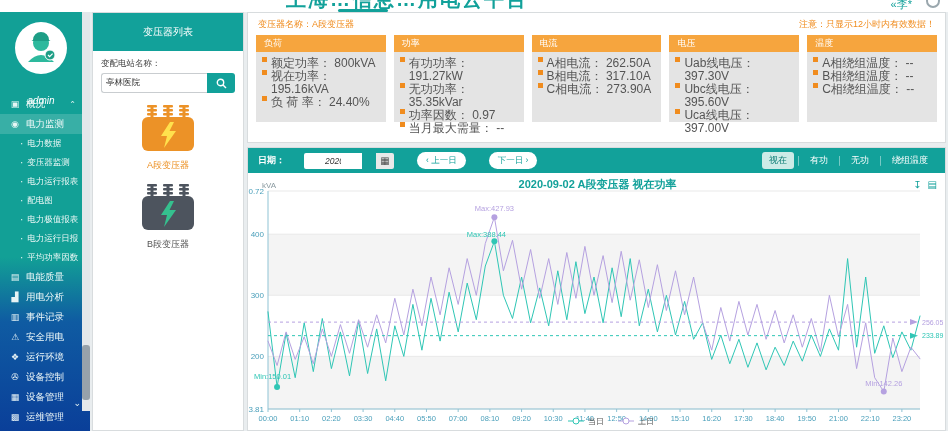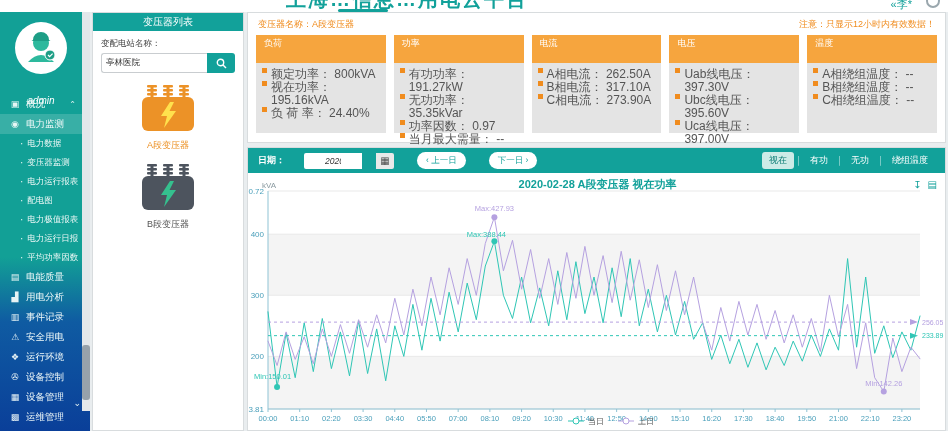--- a/index.html
+++ b/index.html
@@ -27,38 +27,38 @@
   .mi.sub { height:19px; font-size:8.5px; padding-left:20px; color:#eaf7f5; }
   .mi.sub .dot { margin-right:4px; font-size:10px; }
   .mi.active { background:rgba(255,255,255,.16); }
   .mi .chev { margin-left:auto; margin-right:6px; font-size:8px; opacity:.9; }
   .side-scroll { position:absolute; right:0; top:0; width:8px; height:399px; background:#e3e7ea; }
   .side-thumb { position:absolute; right:0; top:333px; width:8px; height:55px; background:#97a2ab; border-radius:3px; }
   .side-chev { position:absolute; right:9px; top:386px; color:#e8f4f2; font-size:9px; }
 
   
   .list-panel { position:absolute; left:92px; top:12px; width:152px; height:419px; background:#fff; border:1px solid #d8dcde; }
-  .panel-hd { height:18px; background:#12a19a; color:#fff; font-size:10px; display:flex; align-items:center; justify-content:center; }
+  .panel-hd { height:38px; background:#12a19a; color:#fff; font-size:10px; display:flex; align-items:center; justify-content:center; }
   .search-label { margin:7px 0 3px 8px; font-size:8.5px; color:#444; }
   .search-row { display:flex; margin:0 8px; height:20px; }
   .search-input { flex:1; min-width:0; border:1px solid #c9cdd0; border-right:none; border-radius:3px 0 0 3px; font-size:8.5px; padding:0 4px; color:#333; outline:none; }
   .search-btn { width:28px; background:#12a19a; border:none; border-radius:0 3px 3px 0; display:flex; align-items:center; justify-content:center; cursor:pointer; }
   .tx-item { margin-top:10px; text-align:center; cursor:pointer; }
   .tx-name { font-size:9px; margin-top:2px; }
 
   
   .status-panel { position:absolute; left:247px; top:12px; width:699px; height:131px; background:#fff; border:1px solid #d8dcde; }
   .status-hd { height:22px; background:#12a19a; color:#fff; font-size:9.5px; display:flex; align-items:center; padding:0 10px; }
   .status-hd .sp { flex:1; }
   .status-hd .upd { font-size:8.5px; }
   .status-name-row { display:flex; padding:5px 10px 4px 10px; font-size:9px; color:#f08c1e; }
   .status-name-row .sp { flex:1; }
   .cards { display:flex; gap:8px; padding:0 8px; }
   .card { flex:1; }
-  .card-hd { background:#f6a53e; color:#fff; font-size:9px; height:28px; line-height:17px; padding-left:8px; }
+  .card-hd { background:#f6a53e; color:#fff; font-size:9px; height:17px; line-height:17px; padding-left:8px; }
   .card-bd { background:#e4e4e4; height:70px; padding:5px 6px; }
   .crow { display:flex; align-items:flex-start; font-size:12px; color:#555; line-height:13px; }
   .crow .b { width:5px; height:5px; background:#f08c1e; margin-right:4px; flex:none; }
 
   
   .chart-panel { position:absolute; left:247px; top:147px; width:699px; height:284px; background:#fff; border:1px solid #d8dcde; }
   .chart-toolbar { height:25px; background:#12a19a; display:flex; align-items:center; padding:0 10px; color:#fff;gap:14px; }
   .tb-date-label { font-size:9px; font-weight:bold; margin-right:5px; }
   .tb-date { width:58px; height:16px; background:#fff; color:#333; font-size:8.5px; border:none; border-radius:2px 0 0 2px; padding:0 21px; outline:none;font-style:italic; }
   .tb-cal { width:18px; height:16px; background:#e9e9e9; border-radius:0 2px 2px 0; color:#444; font-size:10px; display:flex; align-items:center; justify-content:center; cursor:pointer; }
@@ -334,21 +334,21 @@
       <div class="tb-tabs" id="tabs">
           <span class="tb-tab on">视在</span>
           <span class="tb-sep">│</span>
           <span class="tb-tab">有功</span>
           <span class="tb-sep">│</span>
           <span class="tb-tab">无功</span>
           <span class="tb-sep">│</span>
           <span class="tb-tab">绕组温度</span>
         </div>
     </div>
-    <div class="chart-title">2020-02-28  A段变压器  视在功率</div>
+    <div class="chart-title">2020-09-02  A段变压器  视在功率</div>
     <div class="chart-unit">kVA</div>
     <div class="chart-icons">
       <span>↧</span>
       <span>▤</span>
     </div>
     <svg id="plot" width="698" height="259" viewBox="0 0 698 259">
         <rect x="20" y="61.19565156482028" width="652" height="61.07982404527752" fill="#f4f4f4"></rect>
         <rect x="20" y="183.35529965537532" width="652" height="52.64470034462468" fill="#f4f4f4"></rect>
         <line x1="20" y1="18" x2="672" y2="18" stroke="#e9e9e9" stroke-width="1"></line>
         <text x="16" y="21" text-anchor="end" font-size="8" fill="#4a9fba">470.72</text>

